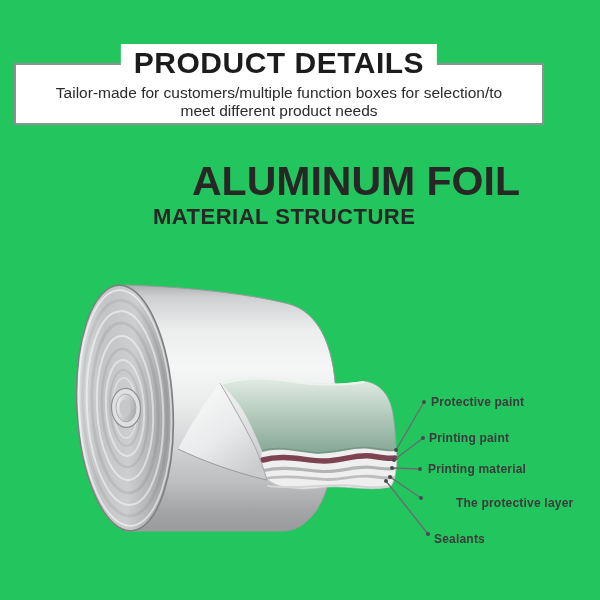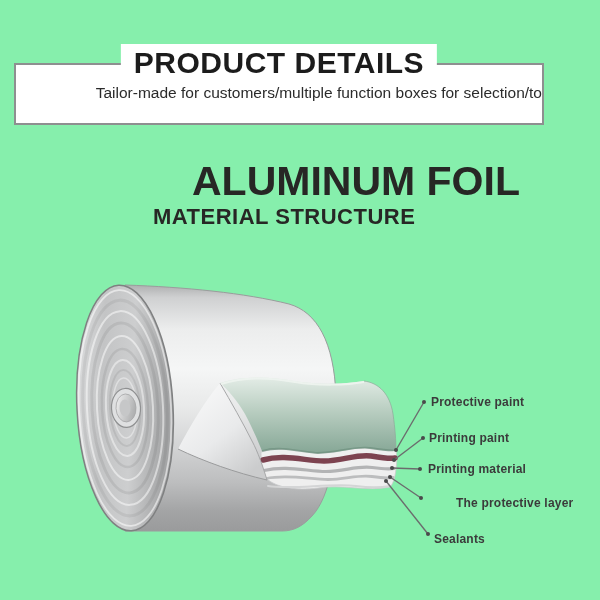--- a/index.html
+++ b/index.html
@@ -1,31 +1,31 @@
 <!DOCTYPE html>
 <html><head>
 <meta charset="utf-8">
 <style>
   html,body{margin:0;padding:0;background:#ffffff;}
   .canvas{
-    position:relative;width:600px;height:600px;background:#86efac;overflow:hidden;
+    position:relative;width:600px;height:600px;background:#22c55e;overflow:hidden;
     font-family:"Liberation Sans", sans-serif;
   }
   
   .header-box{
     position:absolute;left:14px;top:63px;width:526px;height:58px;
     border:2px solid #8e8f90;background:#ffffff;
   }
   .header-title{
     position:absolute;left:50%;top:-21px;transform:translateX(-50%);
     background:#ffffff;padding:0 13px;white-space:nowrap;
     font-size:30px;font-weight:bold;letter-spacing:.5px;color:#1c1c1c;line-height:1.25;
   }
   .header-sub{
-    margin-top:19px;text-align:right;font-size:15.5px;line-height:18px;color:#2b2b2b;
+    margin-top:19px;text-align:center;font-size:15.5px;line-height:18px;color:#2b2b2b;
   }
   .header-sub div{white-space:nowrap;}
   
   .heading-primary{
     position:absolute;left:152px;top:161px;font-size:41px;font-weight:bold;
     color:#272725;line-height:1;letter-spacing:0px;white-space:nowrap;margin-left:40px;
   }
   .heading-secondary{
     position:absolute;left:153px;top:206px;font-size:22px;font-weight:bold;
     color:#272725;line-height:1;letter-spacing:.5px;white-space:nowrap;
@@ -39,20 +39,21 @@
 </style>
 </head>
 <body>
 
 <div class="canvas">
 
   <div class="header-box">
     <div class="header-title">PRODUCT DETAILS</div>
     <div class="header-sub">
       <div>Tailor-made for customers/multiple function boxes for selection/to</div>
+      <div>meet different product needs</div>
     </div>
   </div>
 
   <div class="heading-primary">ALUMINUM FOIL</div>
   <div class="heading-secondary">MATERIAL STRUCTURE</div>
 
   <svg class="diagram-svg" viewBox="0 0 600 600">
     <defs>
       <linearGradient id="bodyGrad" x1="0" y1="0" x2="0" y2="1">
         <stop offset="0" stop-color="#aeafb0"></stop>

